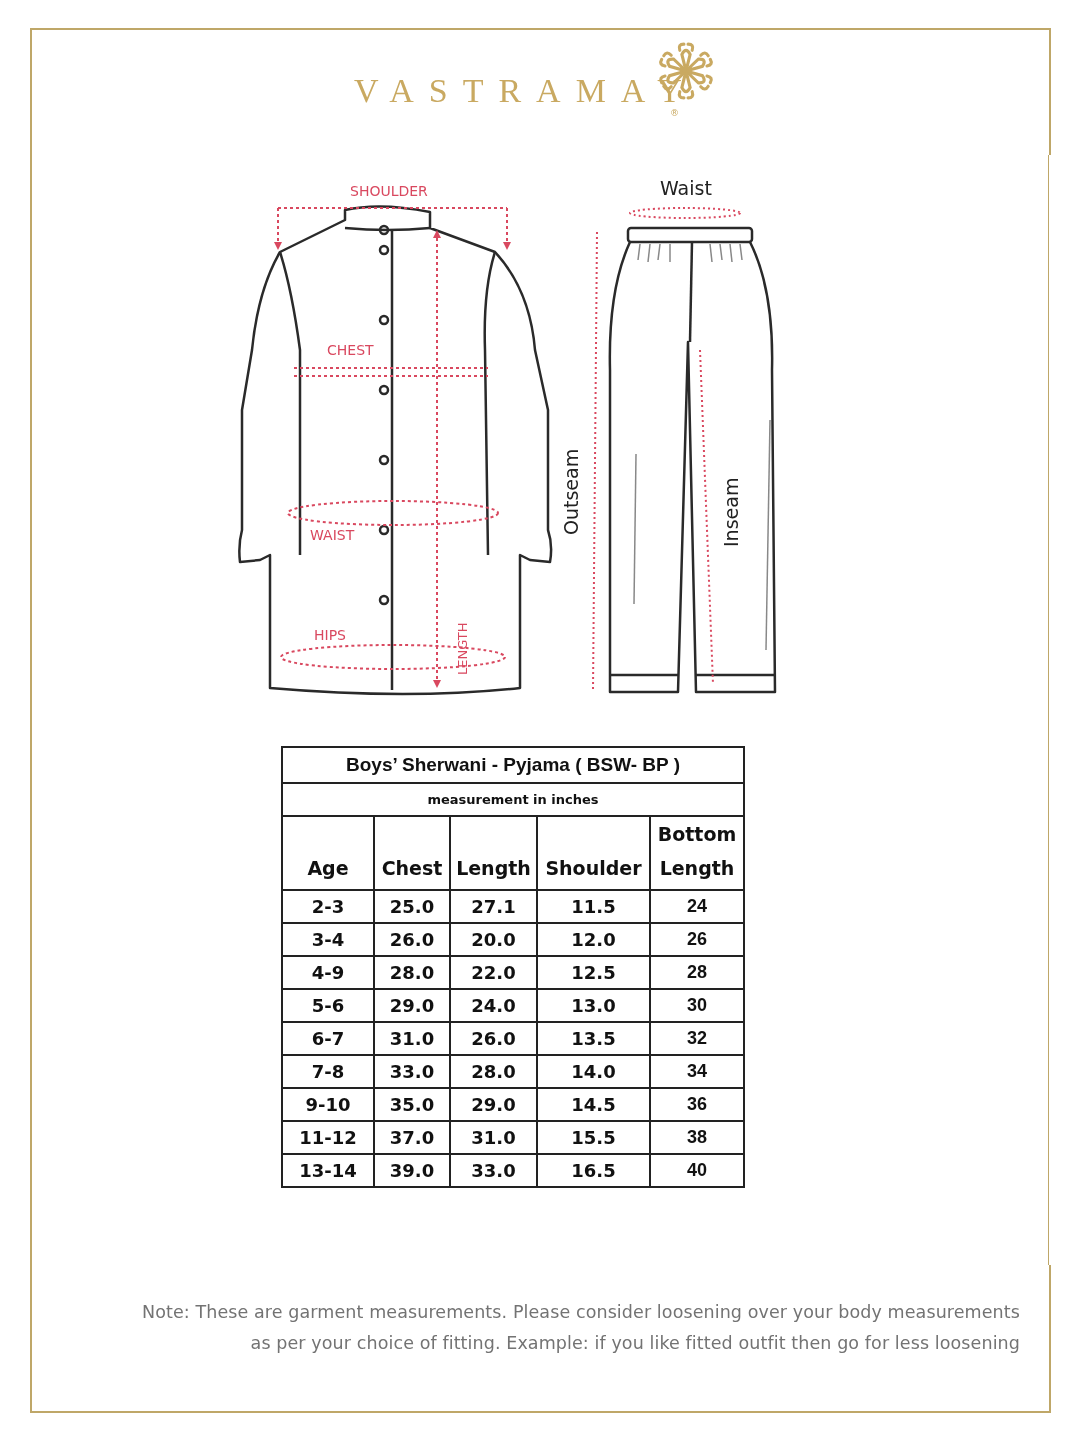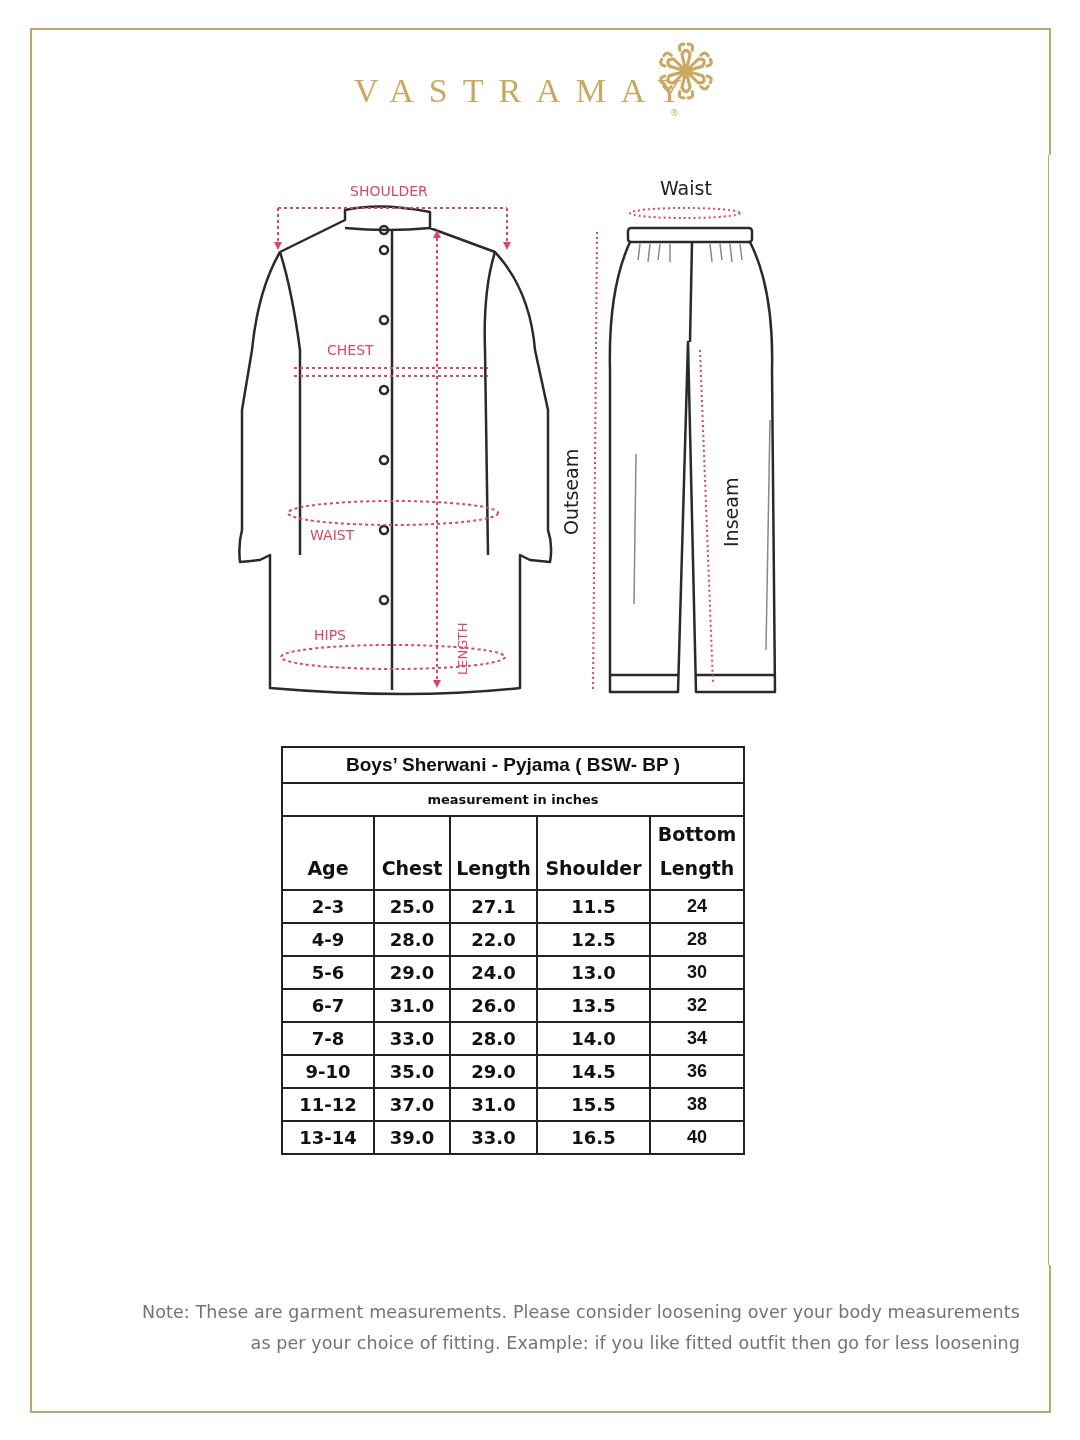--- a/index.html
+++ b/index.html
@@ -144,20 +144,27 @@
     <td><span>Bottom</span><br><span>Length</span></td>
   </tr>
   <tr class="t-row">
     <td>2-3</td>
     <td>25.0</td>
     <td>27.1</td>
     <td>11.5</td>
     <td class="bl">24</td>
   </tr>
   <tr class="t-row">
+    <td>3-4</td>
+    <td>26.0</td>
+    <td>20.0</td>
+    <td>12.0</td>
+    <td class="bl">26</td>
+  </tr>
+  <tr class="t-row">
     <td>4-9</td>
     <td>28.0</td>
     <td>22.0</td>
     <td>12.5</td>
     <td class="bl">28</td>
   </tr>
   <tr class="t-row">
     <td>5-6</td>
     <td>29.0</td>
     <td>24.0</td>

